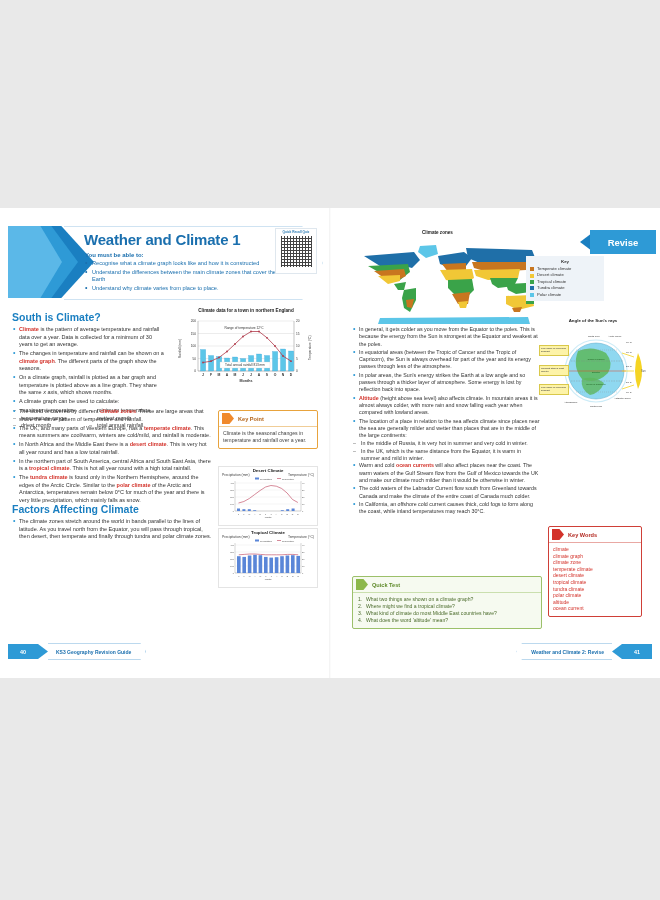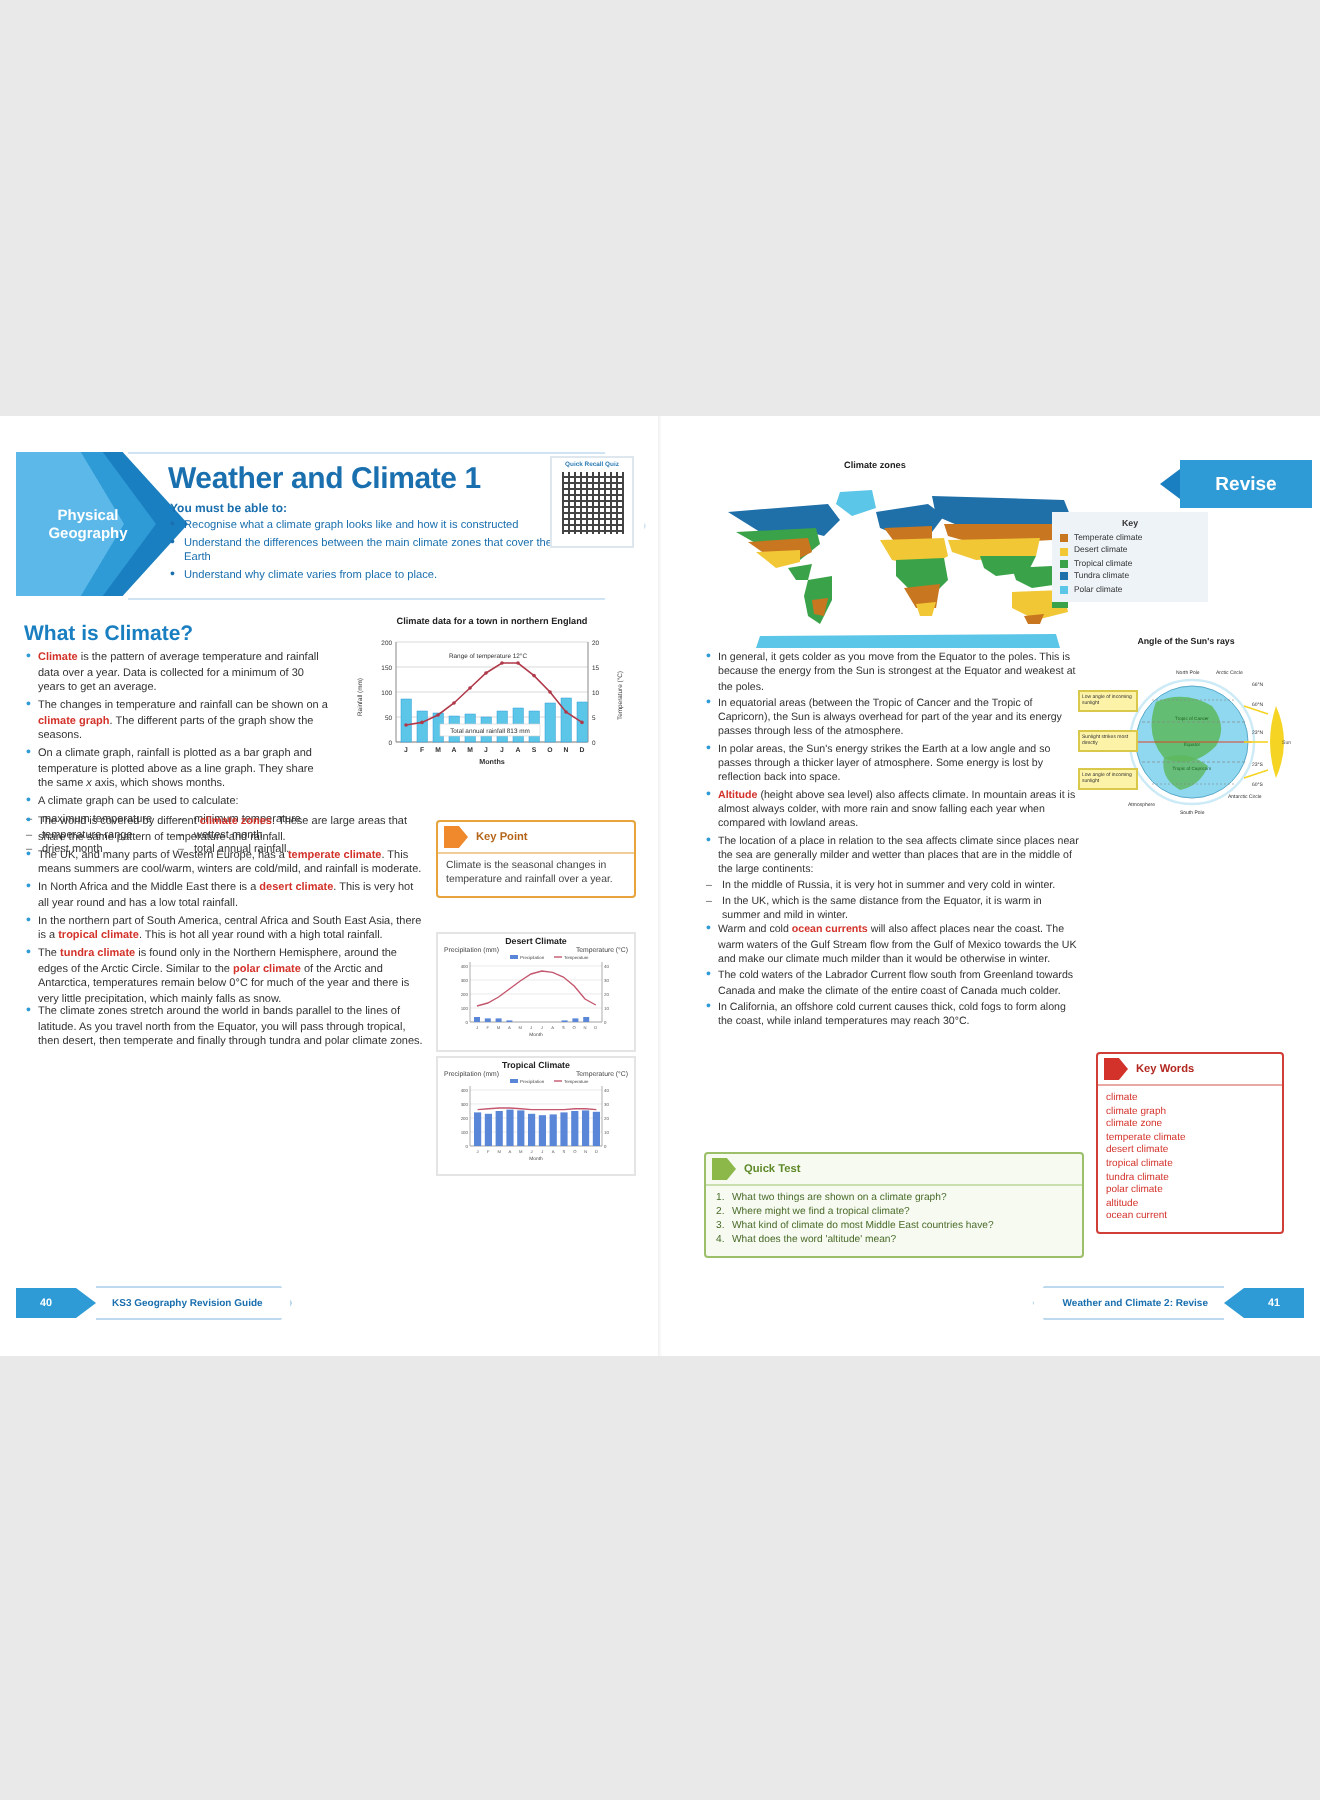--- a/index.html
+++ b/index.html
@@ -117,36 +117,35 @@
 <div class="page">
 <div class="spread">
 
   <div class="leftpage">
 
     <div class="banner">
       <div class="banner-bg"></div>
       <div class="chev-outer"></div>
       <div class="chev-mid"></div>
       <div class="chev-in"></div>
-      <div class="subject">Physical Geography</div>
       <div class="title">Weather and Climate 1</div>
       <div class="mustbe">You must be able to:</div>
       <ul class="mustlist">
         <li>Recognise what a climate graph looks like and how it is constructed</li>
         <li>Understand the differences between the main climate zones that cover the Earth</li>
         <li>Understand why climate varies from place to place.</li>
       </ul>
       <div class="qr">
         <div class="qrlabel">Quick Recall Quiz</div>
         <div class="qrcode"></div>
       </div>
     </div>
 
     <div class="col-left">
-      <h2 class="sec">What is Climate?</h2>
+      <h2 class="sec">South is Climate?</h2>
       <ul class="bullets">
         <li><span class="kw">Climate</span> is the pattern of average temperature and rainfall data over a year. Data is collected for a minimum of 30 years to get an average.</li>
         <li>The changes in temperature and rainfall can be shown on a <span class="kw">climate graph</span>. The different parts of the graph show the seasons.</li>
         <li>On a climate graph, rainfall is plotted as a bar graph and temperature is plotted above as a line graph. They share the same <i>x</i> axis, which shows months.</li>
         <li>A climate graph can be used to calculate:</li>
       </ul>
       <ul class="sublist">
         <li>maximum temperature</li>
         <li>minimum temperature</li>
         <li>temperature range</li>
@@ -160,20 +159,21 @@
       <ul class="bullets">
         <li>The world is covered by different <span class="kw">climate zones</span>. These are large areas that share the same pattern of temperature and rainfall.</li>
         <li>The UK, and many parts of Western Europe, has a <span class="kw">temperate climate</span>. This means summers are cool/warm, winters are cold/mild, and rainfall is moderate.</li>
         <li>In North Africa and the Middle East there is a <span class="kw">desert climate</span>. This is very hot all year round and has a low total rainfall.</li>
         <li>In the northern part of South America, central Africa and South East Asia, there is a <span class="kw">tropical climate</span>. This is hot all year round with a high total rainfall.</li>
         <li>The <span class="kw">tundra climate</span> is found only in the Northern Hemisphere, around the edges of the Arctic Circle. Similar to the <span class="kw">polar climate</span> of the Arctic and Antarctica, temperatures remain below 0°C for much of the year and there is very little precipitation, which mainly falls as snow.</li>
       </ul>
     </div>
 
     <div class="col-left3">
+      <h2 class="sec">Factors Affecting Climate</h2>
       <ul class="bullets">
         <li>The climate zones stretch around the world in bands parallel to the lines of latitude. As you travel north from the Equator, you will pass through tropical, then desert, then temperate and finally through tundra and polar climate zones.</li>
       </ul>
     </div>
 
     <div class="graphbox">
       <div class="graphtitle">Climate data for a town in northern England</div>
       <svg width="140" height="76" viewBox="0 0 140 76">
         <g stroke="#cfcfcf" stroke-width="0.4">
           <line x1="22" y1="6" x2="118" y2="6"></line>

